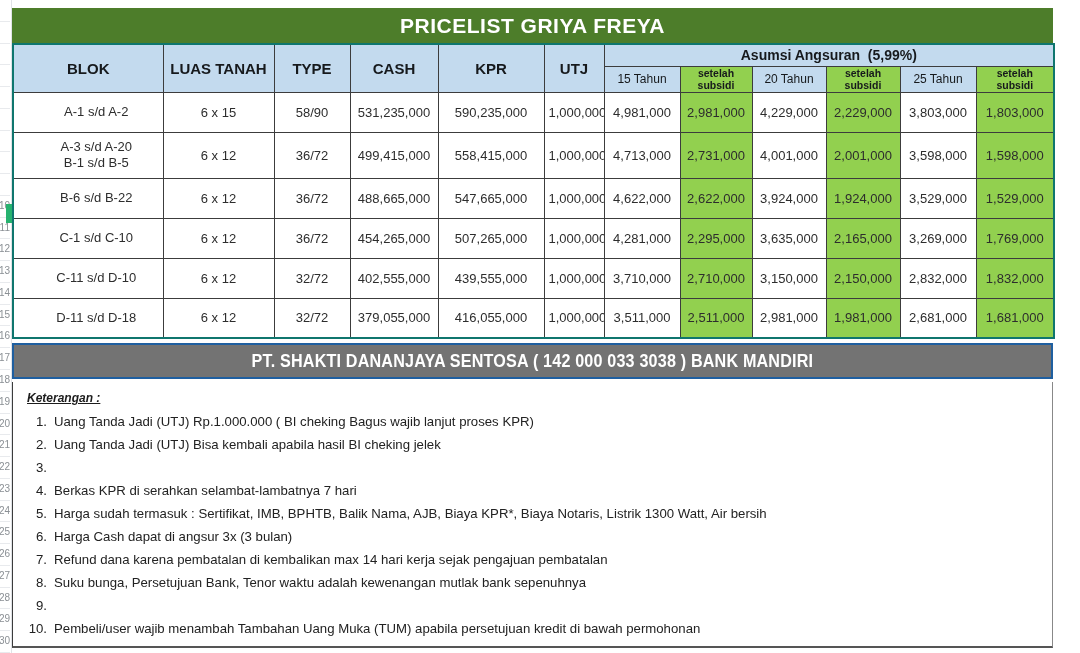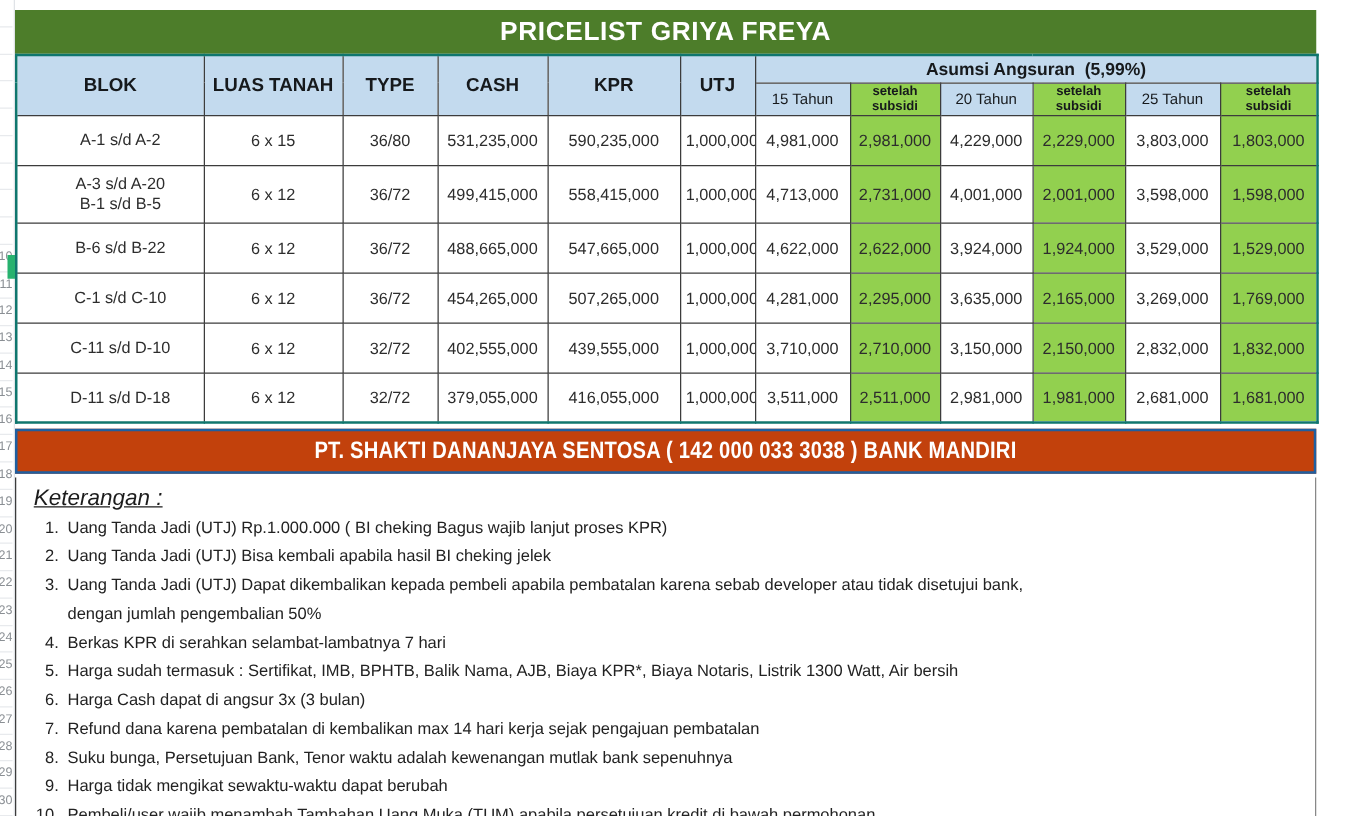--- a/index.html
+++ b/index.html
@@ -30,28 +30,28 @@
   tbody td.c-blok{white-space:pre-line;font-size:13px;line-height:16px;padding-left:20px;}
   tbody tr.h40 td{height:40px;}
   tbody tr.h46 td{height:46px;}
 
   
   col.w-blok{width:150px;} col.w-luas{width:111px;} col.w-type{width:76px;}
   col.w-cash{width:88px;} col.w-kpr{width:106px;} col.w-utj{width:60px;}
   col.w-t15{width:76px;} col.w-s1{width:72px;} col.w-t20{width:74px;}
   col.w-s2{width:74px;} col.w-t25{width:76px;} col.w-s3{width:78px;}
 
-  .banner{margin-top:4px;height:36px;background:#c2410c;border:2px solid #1f5fa0;
+  .banner{margin-top:4px;height:36px;background:#737373;border:2px solid #1f5fa0;
           display:flex;align-items:center;justify-content:center;}
   .banner span{display:inline-block;transform:scaleX(.85);white-space:nowrap;
           color:#fff;font-weight:bold;font-size:19px;letter-spacing:.2px;}
 
   .notes{margin-top:3px;width:1041px;border-left:1.5px solid #3c3c3c;border-right:1.5px solid #888;
          border-bottom:2px solid #555;padding:5px 8px 6px 8px;min-height:248px;}
-  .notes-title{font-size:18px;font-weight:normal;font-style:italic;text-decoration:underline;
+  .notes-title{font-size:12px;font-weight:bold;font-style:italic;text-decoration:underline;
          color:#1c1c1c;line-height:23px;padding-left:6px;}
   .note-row{display:flex;line-height:23px;font-size:13.2px;color:#222;}
   .note-num{width:26px;text-align:right;flex:none;}
   .note-text{margin-left:7px;white-space:pre-line;}
 </style>
 </head>
 <body>
 
 <div id="screen">
 
@@ -124,21 +124,21 @@
           <th class="h-sub">20 Tahun</th>
           <th class="h-sub green">setelah subsidi</th>
           <th class="h-sub">25 Tahun</th>
           <th class="h-sub green">setelah subsidi</th>
         </tr>
       </thead>
       <tbody id="tableBody">
           <tr class="h40">
             <td class="c-blok">A-1 s/d A-2</td>
             <td>6 x 15</td>
-            <td>36/80</td>
+            <td>58/90</td>
             <td>531,235,000</td>
             <td>590,235,000</td>
             <td>1,000,000</td>
             <td>4,981,000</td>
             <td class="green">2,981,000</td>
             <td>4,229,000</td>
             <td class="green">2,229,000</td>
             <td>3,803,000</td>
             <td class="green">1,803,000</td>
           </tr>
@@ -226,22 +226,20 @@
           <div class="note-row">
             <span class="note-num">1.</span>
             <span class="note-text">Uang Tanda Jadi (UTJ) Rp.1.000.000 ( BI cheking Bagus wajib lanjut proses KPR)</span>
           </div>
           <div class="note-row">
             <span class="note-num">2.</span>
             <span class="note-text">Uang Tanda Jadi (UTJ) Bisa kembali apabila hasil BI cheking jelek</span>
           </div>
           <div class="note-row">
             <span class="note-num">3.</span>
-            <span class="note-text">Uang Tanda Jadi (UTJ) Dapat dikembalikan kepada pembeli apabila pembatalan karena sebab developer atau tidak disetujui bank,
-dengan jumlah pengembalian 50%</span>
           </div>
           <div class="note-row">
             <span class="note-num">4.</span>
             <span class="note-text">Berkas KPR di serahkan selambat-lambatnya 7 hari</span>
           </div>
           <div class="note-row">
             <span class="note-num">5.</span>
             <span class="note-text">Harga sudah termasuk : Sertifikat, IMB, BPHTB, Balik Nama, AJB, Biaya KPR*, Biaya Notaris, Listrik 1300 Watt, Air bersih</span>
           </div>
           <div class="note-row">
@@ -251,21 +249,20 @@
           <div class="note-row">
             <span class="note-num">7.</span>
             <span class="note-text">Refund dana karena pembatalan di kembalikan max 14 hari kerja sejak pengajuan pembatalan</span>
           </div>
           <div class="note-row">
             <span class="note-num">8.</span>
             <span class="note-text">Suku bunga, Persetujuan Bank, Tenor waktu adalah kewenangan mutlak bank sepenuhnya</span>
           </div>
           <div class="note-row">
             <span class="note-num">9.</span>
-            <span class="note-text">Harga tidak mengikat sewaktu-waktu dapat berubah</span>
           </div>
           <div class="note-row">
             <span class="note-num">10.</span>
             <span class="note-text">Pembeli/user wajib menambah Tambahan Uang Muka (TUM) apabila persetujuan kredit di bawah permohonan</span>
           </div>
         </div>
     </div>
 
   </div>
 </div>

